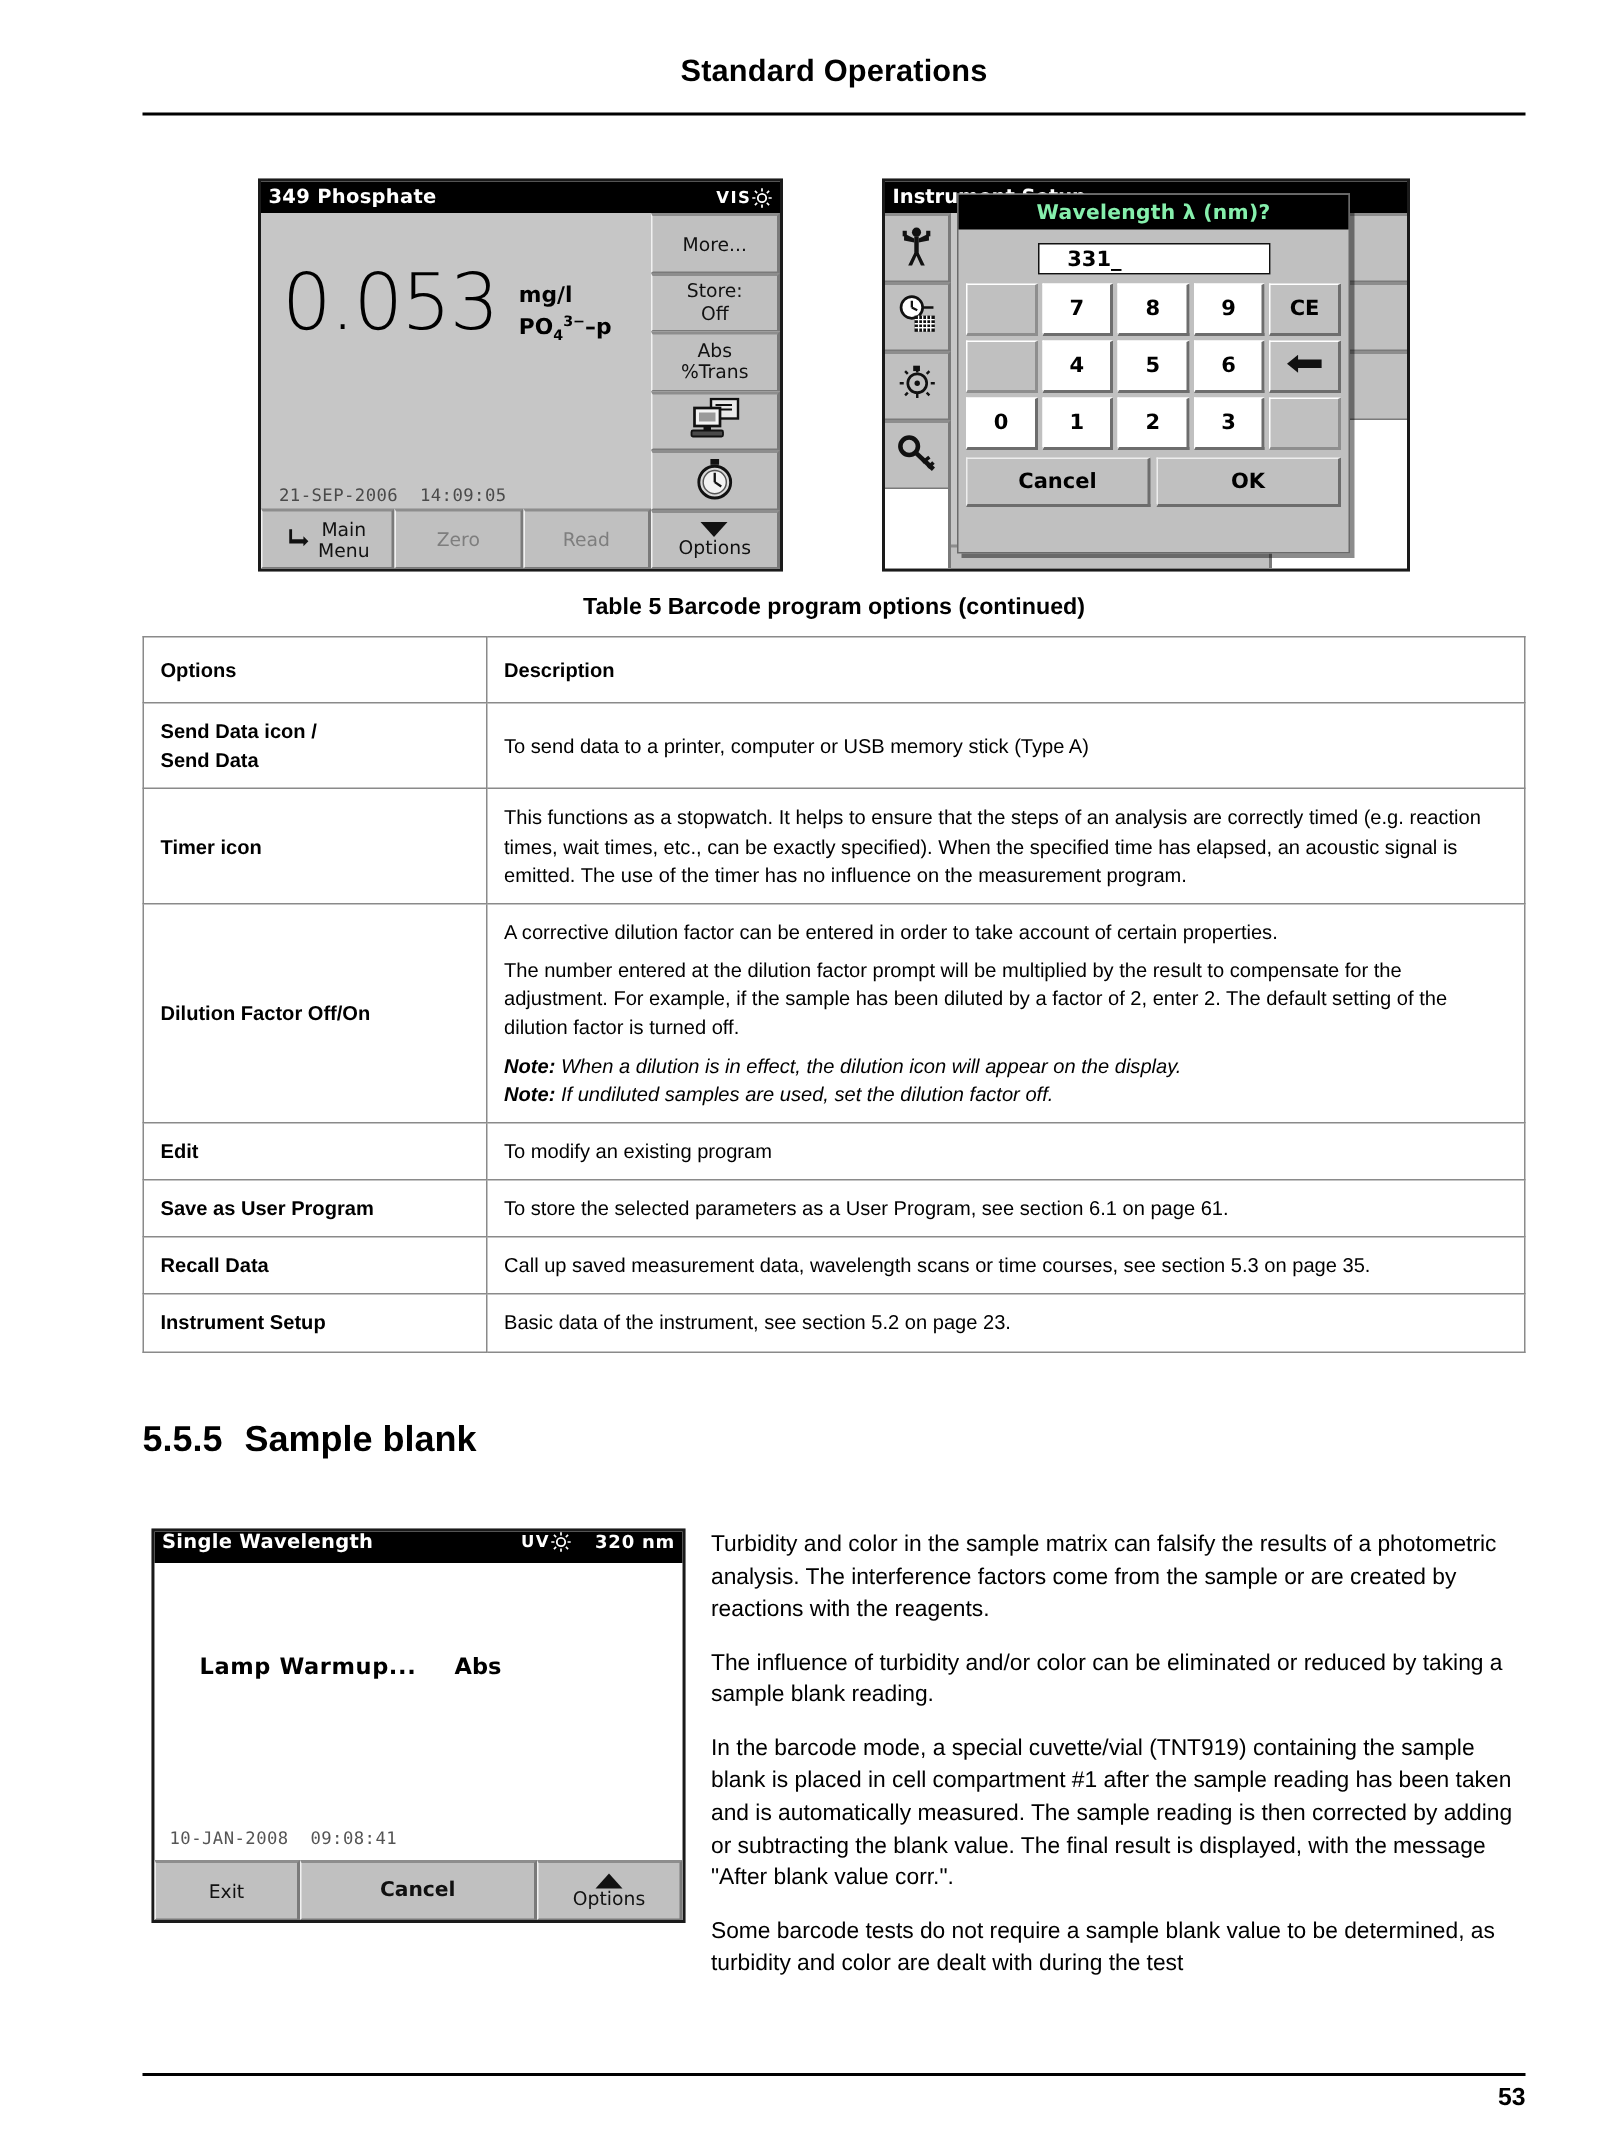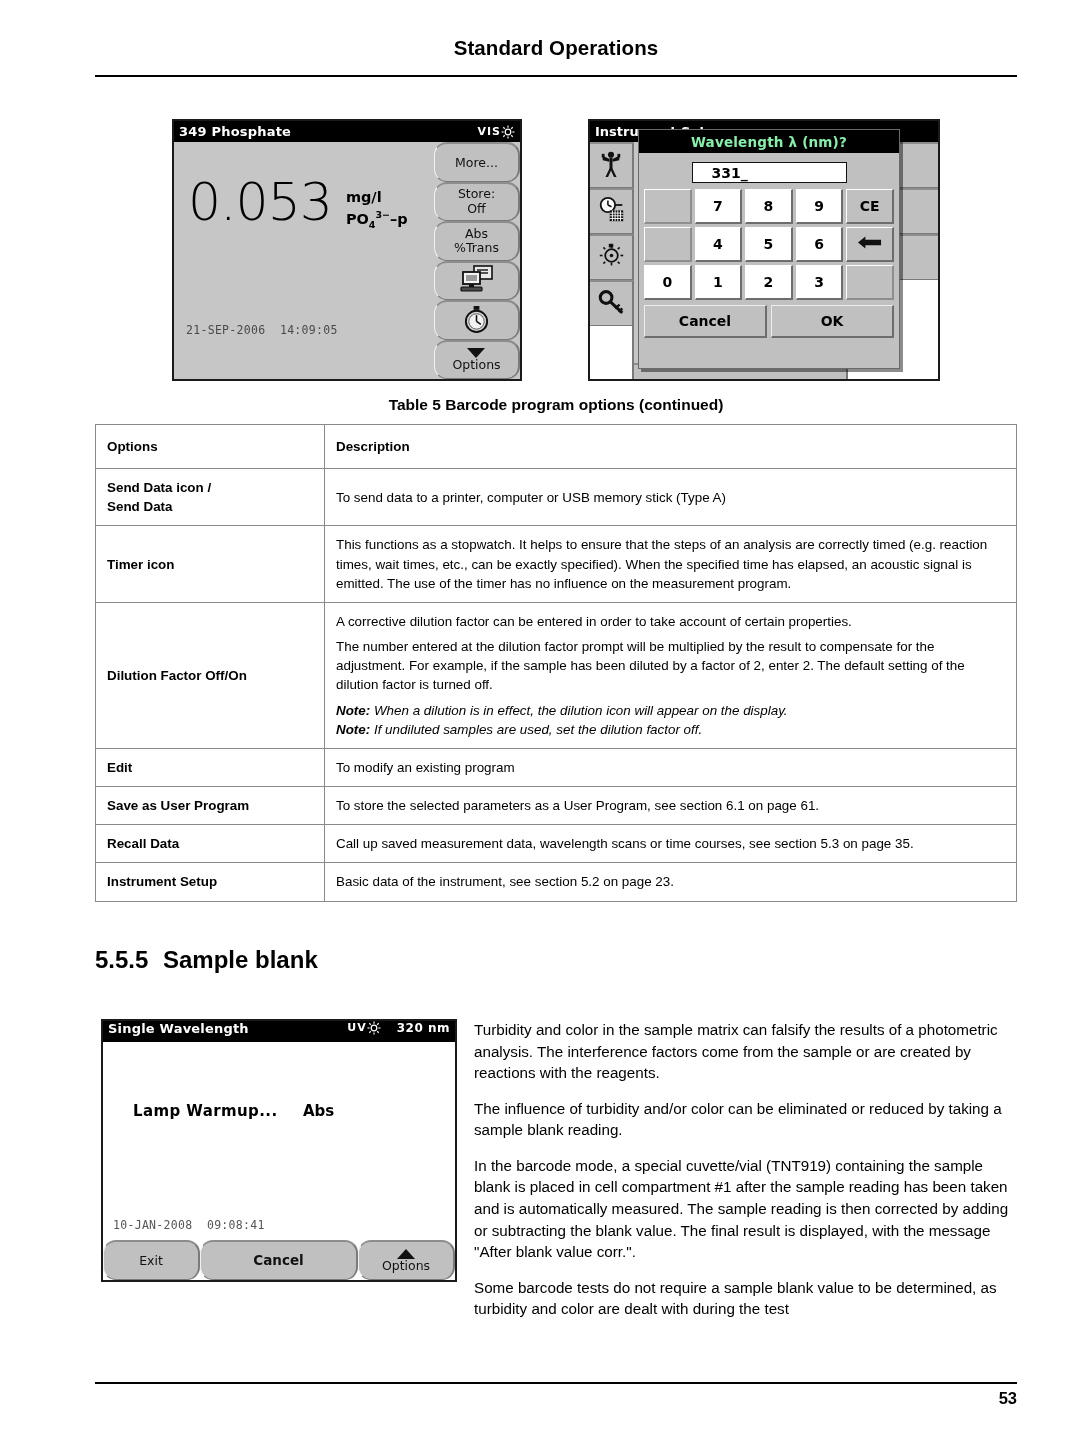--- a/index.html
+++ b/index.html
@@ -119,21 +119,20 @@
   .soft-btn {
     background: #c0c0c0;
     border-top: 2px solid #8d8d8d;
     border-left: 1px solid #f1f1f1;
     border-right: 2px solid #7a7a7a;
     border-bottom: 1px solid #7a7a7a;
     box-sizing: border-box;
     display: flex; align-items: center; justify-content: center;
     font-size: 12.5px; color: #111; text-align: center;
     line-height: 1.05;
-    border-radius: 13px;
   }
   .soft-btn.dim { color: #7e7e7e; }
   .meas-bottombar .soft-btn { flex: 1; }
   .meas-bottombar .soft-btn.mainmenu { flex: 1.05; gap: 5px; }
   .meas-side {
     width: 86px; display: flex; flex-direction: column;
   }
   .meas-side .soft-btn { flex: 1; }
 
   
@@ -345,20 +344,35 @@
     <div class="meas-main">
       <div class="meas-value-row">
         <span class="meas-value">0.053</span>
         <span class="meas-units">
           <div>mg/l</div>
           <div><span>PO</span><sub>4</sub><sup>3−</sup><span>–p</span></div>
         </span>
       </div>
       <div class="meas-datetime">
         <span>21-SEP-2006</span>&nbsp;&nbsp;<span>14:09:05</span>
+      </div>
+      <div class="meas-bottombar">
+        <div class="soft-btn mainmenu">
+          <span>
+            <svg viewBox="0 0 18 18" width="17" height="17">
+              <path d="M5 3 V10 H13 L13 8 L16.5 11.5 L13 15 L13 13 H3 V3 Z" fill="#111"></path>
+            </svg>
+          </span>
+          <span style="line-height:1.05;">
+            <span>Main</span><br>
+            <span>Menu</span>
+          </span>
+        </div>
+        <div class="soft-btn dim">Zero</div>
+        <div class="soft-btn dim">Read</div>
       </div>
     </div>
 
     <div class="meas-side">
       <div class="soft-btn">More...</div>
       <div class="soft-btn">
         <span style="line-height:1.15;">
           <span>Store:</span><br>
           <span>Off</span>
         </span>

